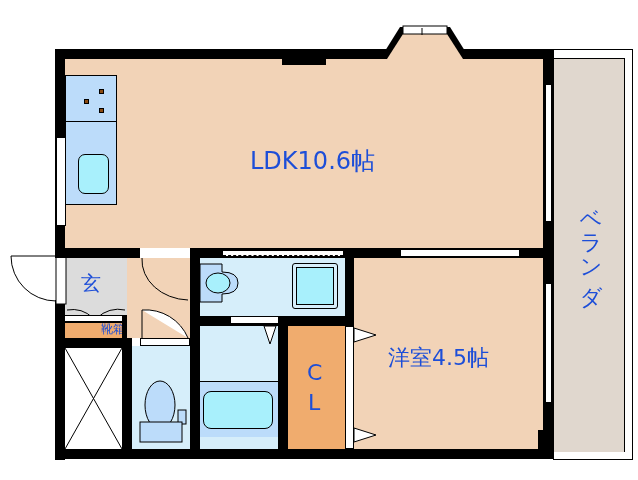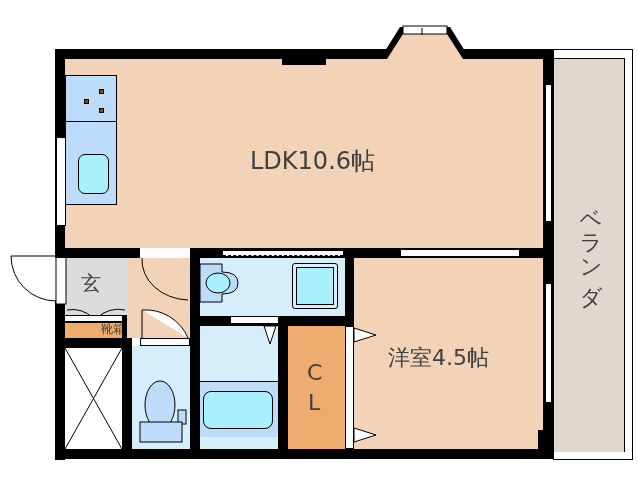--- a/index.html
+++ b/index.html
@@ -5,21 +5,21 @@
   html, body { margin:0; padding:0; background:#ffffff; }
   body { width:638px; height:480px; position:relative; overflow:hidden; font-family:"DejaVu Sans","Liberation Sans",sans-serif; }
   .abs { position:absolute; box-sizing:border-box; }
   .wall { background:#000; }
   .room-ldk { background:#f2d3b7; }
   .room-wash { background:#d6eefa; }
   .room-closet { background:#f0ac6e; }
   .room-genkan { background:#dcdcdc; }
   .veranda { background:#e0d7ce; border:1px solid #000; }
   .win { background:#fff; border:1px solid #000; }
-  .label { color:#404040; white-space:nowrap; }
+  .label { color:#1d4ed8; white-space:nowrap; }
   svg { position:absolute; overflow:visible; }
 </style>
 </head>
 <body>
 
 <div class="abs" style="left:553px;top:49px;width:80px;height:169px;border:1px solid #000;border-bottom:none;background:#fff;"></div>
 <div class="abs veranda" style="left:553px;top:58px;width:72px;height:402px;"></div>
 <div class="abs" style="left:625px;top:49px;width:8px;height:411px;border:1px solid #000;border-left:none;background:#fff;"></div>
 <div class="abs" style="left:553px;top:452px;width:80px;height:8px;border:1px solid #000;border-top:none;background:#fff;"></div>
 <div class="abs label" style="left:574px;top:194px;width:30px;font-size:22px;line-height:26px;writing-mode:vertical-rl;">ベランダ</div>

